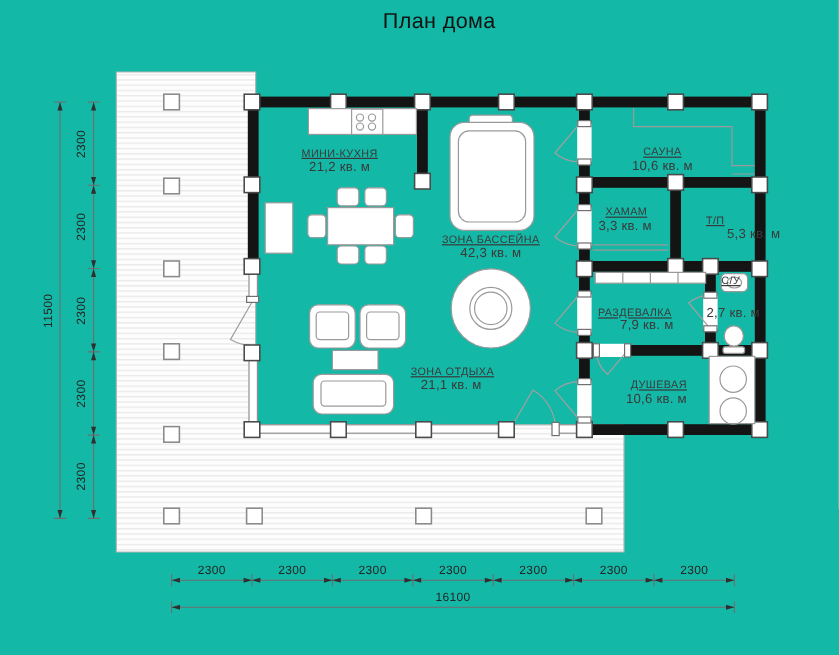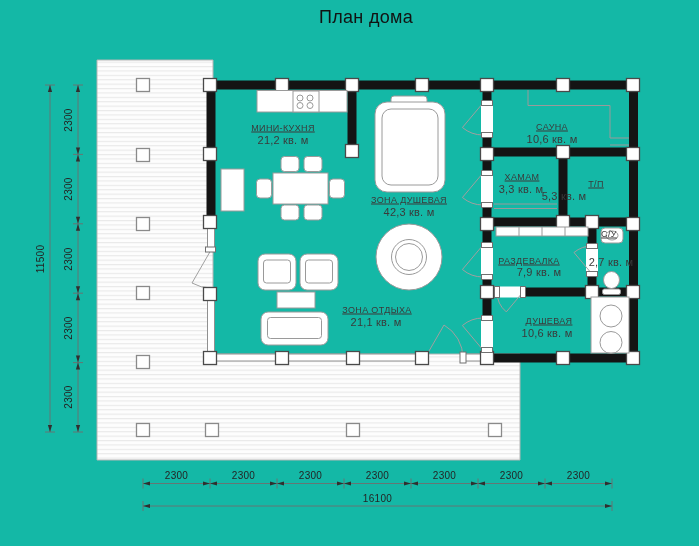--- a/index.html
+++ b/index.html
@@ -217,30 +217,30 @@
         <use href="#aR" x="612" y="483.5"></use>
     <use href="#aL" x="143" y="506"></use>
         <use href="#aR" x="612" y="506"></use>
   </g>
 </svg>
 
 <div class="lbl title" style="left:366px;top:17px">План дома</div>
 
 <div class="lbl room-name" style="left:283px;top:128px">МИНИ-КУХНЯ</div>
 <div class="lbl room-area" style="left:283px;top:140px">21,2 кв. м</div>
-<div class="lbl room-name" style="left:409px;top:200px">ЗОНА ДУШЕВАЯ</div>
+<div class="lbl room-name" style="left:409px;top:200px">ЗОНА БАССЕЙНА</div>
 <div class="lbl room-area" style="left:409px;top:212px">42,3 кв. м</div>
 <div class="lbl room-name" style="left:377px;top:310px">ЗОНА ОТДЫХА</div>
 <div class="lbl room-area" style="left:376px;top:322px">21,1 кв. м</div>
 <div class="lbl room-name" style="left:552px;top:127px">САУНА</div>
 <div class="lbl room-area" style="left:552px;top:139px">10,6 кв. м</div>
 <div class="lbl room-name" style="left:522px;top:177px">ХАМАМ</div>
 <div class="lbl room-area" style="left:521px;top:189px">3,3 кв. м</div>
 <div class="lbl room-name" style="left:596px;top:184px">Т/П</div>
-<div class="lbl room-area" style="left:564px;top:196px">5,3 кв. м</div>
+<div class="lbl room-area" style="left:628px;top:196px">5,3 кв. м</div>
 <div class="lbl room-name" style="left:529px;top:261px">РАЗДЕВАЛКА</div>
 <div class="lbl room-area" style="left:539px;top:272px">7,9 кв. м</div>
 <div class="lbl room-name" style="left:609px;top:234px">С/У</div>
 <div class="lbl room-area" style="left:611px;top:262px">2,7 кв. м</div>
 <div class="lbl room-name" style="left:549px;top:321px">ДУШЕВАЯ</div>
 <div class="lbl room-area" style="left:547px;top:333px">10,6 кв. м</div>
 
 <div class="lbl dim rot" style="left:69px;top:119.7px">2300</div>
 <div class="lbl dim rot" style="left:69px;top:189.1px">2300</div>
 <div class="lbl dim rot" style="left:69px;top:258.5px">2300</div>

